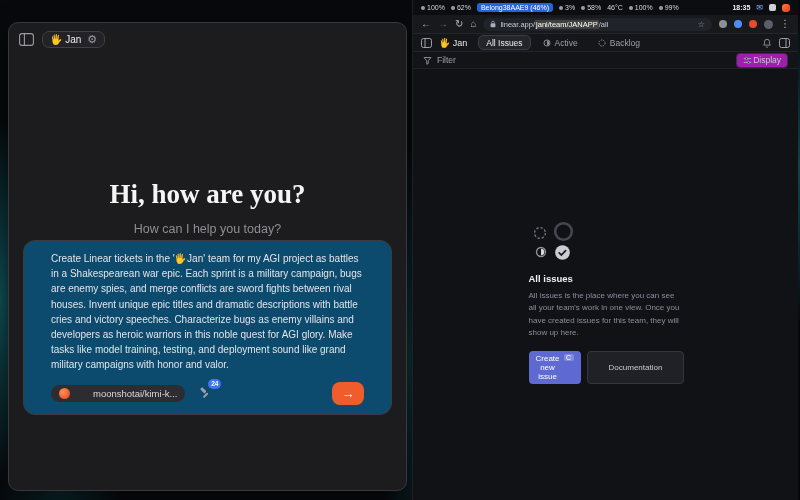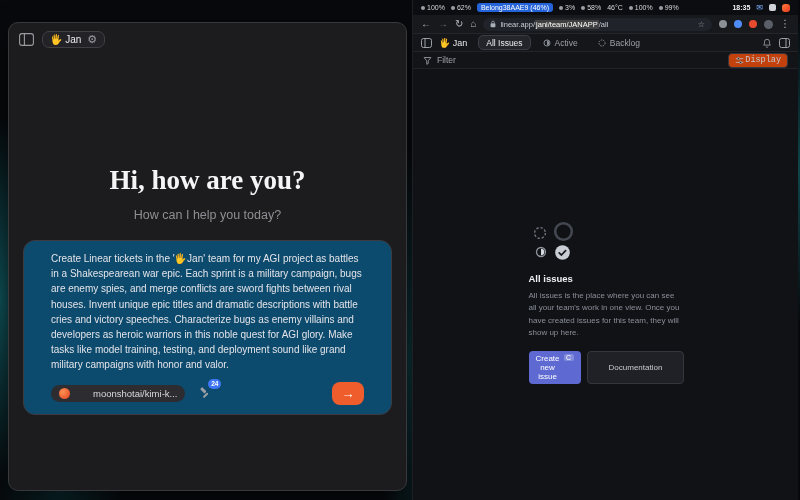--- a/index.html
+++ b/index.html
@@ -23,21 +23,21 @@
     background:#1c1c1e; border:1px solid #39393d; border-radius:10px;
     box-shadow:0 6px 24px rgba(0,0,0,.55);
   }
   .chat-header { display:flex; align-items:center; gap:8px; padding:8px 10px; }
   .team-chip {
     display:flex; align-items:center; gap:6px;
     border:1px solid #3f3f44; background:#232327; border-radius:7px;
     padding:2px 7px; font-size:10px; color:#ececee; cursor:pointer;
   }
   .team-chip .gear { color:#9a9aa2; font-size:11px; line-height:1; }
-  .greeting { position:absolute; left:0; right:0; top:142px; text-align:center; }
+  .greeting { position:absolute; left:0; right:0; top:156px; text-align:center; }
   .greeting h1 {
     font-family:"Liberation Serif", serif; font-size:27px; font-weight:600; color:#f5f5f6;
   }
   .greeting p { margin-top:12px; font-size:12.5px; color:#8e8e95; }
   .input-card {
     position:absolute; left:14px; right:14px; top:217px;
     background:#0c4a6e; border:1px solid #3b3b40; border-radius:12px;
     padding:10px 27px 9px;
   }
   .prompt-text { font-size:10px; line-height:1.52; color:#e4e4e8; }
@@ -108,22 +108,22 @@
   .tab {
     display:flex; align-items:center; gap:4px; font-size:8.5px; color:#9ca1a8;
     padding:1.5px 7px; border-radius:5px; border:1px solid transparent; cursor:pointer;
   }
   .tab.active { background:#23252a; border-color:#3a3d44; color:#eceef1; }
   .filter-bar {
     height:17px; flex:0 0 17px; display:flex; align-items:center; gap:5px; padding:0 10px;
     background:#131418; border-bottom:1px solid #1f2126; color:#9ca1a8; font-size:8.5px;
   }
   .display-btn {
-    display:flex; align-items:center; gap:1px; border:1px solid #33363d; background:#c2410c;
-    border-radius:4px; padding:1.5px 6px; color:#c4c8ce; font-size:8.5px; cursor:pointer;font-family:Liberation Mono, monospace;
+    display:flex; align-items:center; gap:1px; border:1px solid #33363d; background:#a21caf;
+    border-radius:4px; padding:1.5px 6px; color:#c4c8ce; font-size:8.5px; cursor:pointer;
   }
   .linear-body { flex:1; position:relative; background:#111216; }
   .empty { position:absolute; left:50%; top:152px; transform:translateX(-50%); width:154px; }
   .icon-cluster { position:relative; width:48px; height:42px; margin-bottom:10px; margin-left:2px; }
   .ic { position:absolute; }
   .empty-title { font-size:9.5px; font-weight:bold; color:#eef0f3; margin-bottom:6px; }
   .empty-desc { font-size:8px; color:#8a8f98; line-height:1.55; }
   .btn-row { display:flex; gap:6px; margin-top:11px; }
   .btn-create {
     display:flex; align-items:flex-start; gap:4px; border:none; background:#5e6ad2; color:#fff;

